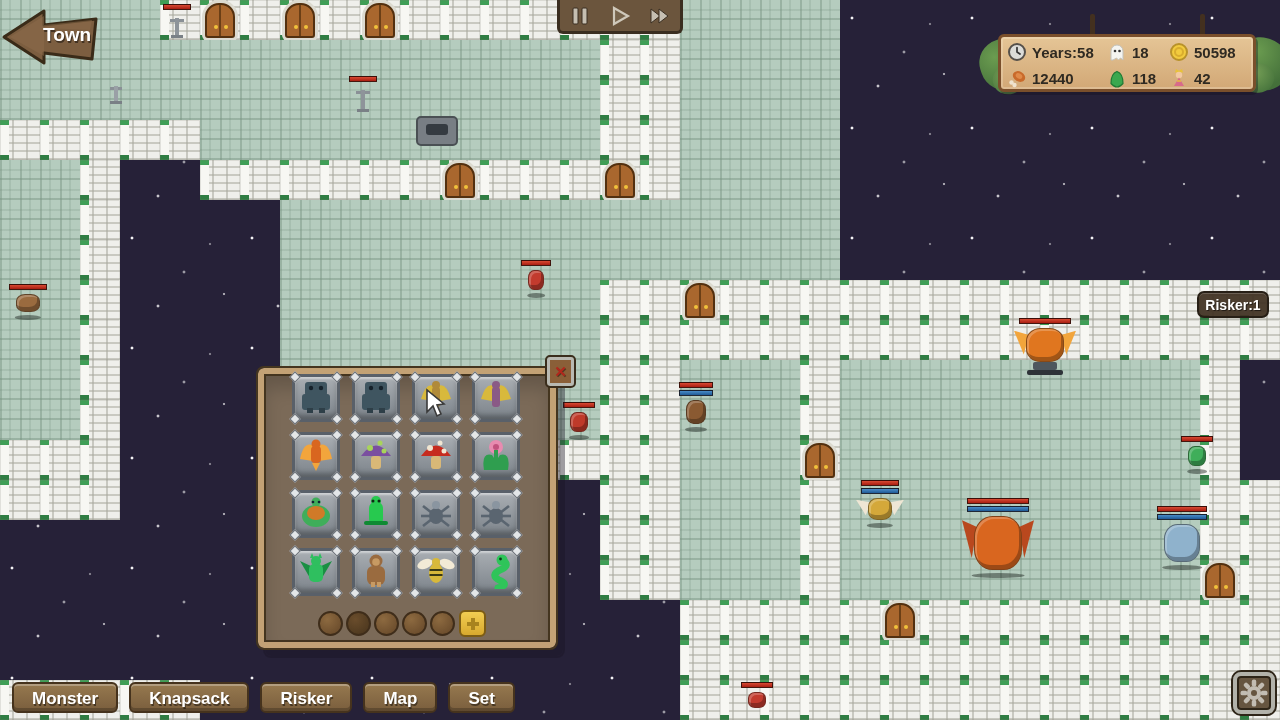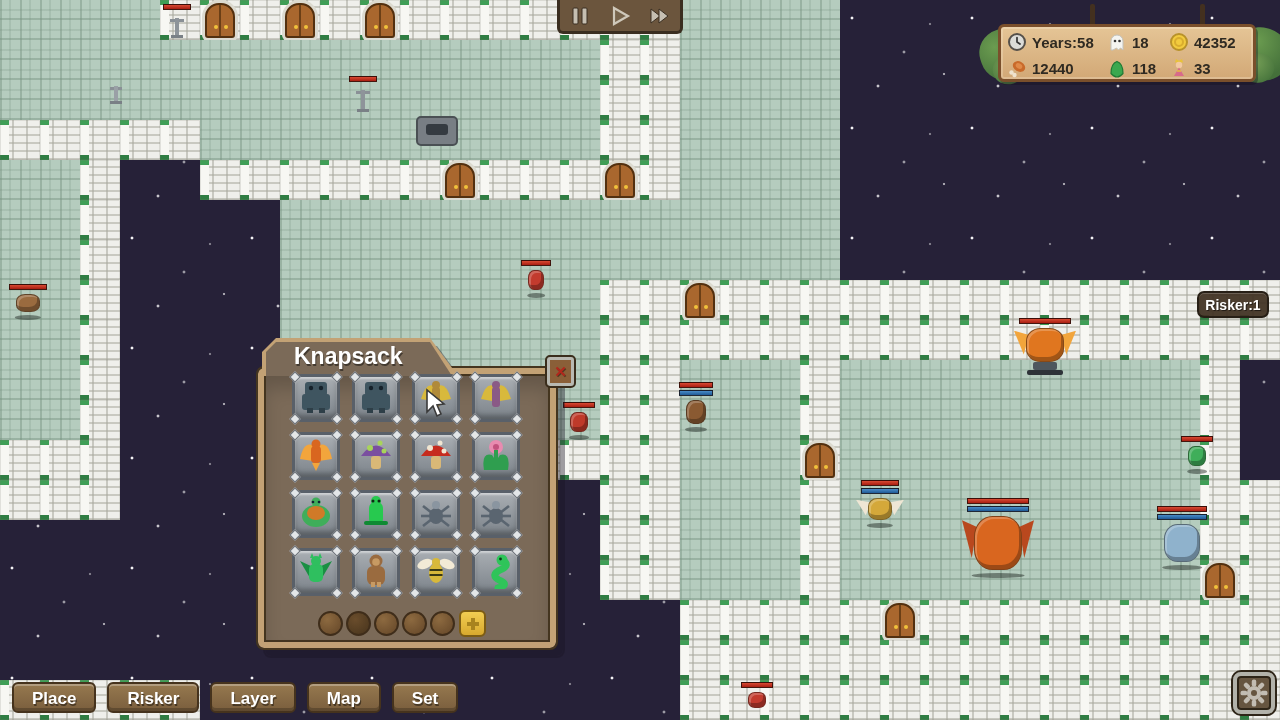--- a/index.html
+++ b/index.html
@@ -58,21 +58,21 @@
   .cande-arm{position:absolute;left:0;right:0;top:5px;height:3px;background:#8a9096;}
   .cande-base{position:absolute;left:50%;transform:translateX(-50%);bottom:0;width:12px;height:3px;background:#7a8086;}
   .altar-top{position:absolute;inset:0;background:#787e84;border:2px solid #4a5054;border-radius:5px;box-sizing:border-box;}
   .altar-hole{position:absolute;left:20%;top:22%;width:60%;height:42%;background:#353b41;border-radius:3px;}
   
   #town-btn{position:absolute;left:0;top:4px;width:102px;height:62px;z-index:6;cursor:pointer;}
   #town-btn span{position:absolute;left:43px;top:20px;color:#fff;font-weight:bold;font-size:19px;text-shadow:1px 2px 0 rgba(0,0,0,.45);}
   #time-controls{position:absolute;left:557px;top:0;width:126px;height:34px;z-index:6;display:flex;align-items:center;justify-content:space-around;
     background:#6b553d;border:3px solid #3a2d20;border-top:none;border-radius:0 0 6px 6px;box-sizing:border-box;}
   .tc-btn{width:26px;height:24px;display:flex;align-items:center;justify-content:center;cursor:pointer;}
-  #stats-sign{position:absolute;left:988px;top:4px;width:292px;height:95px;z-index:6;}
+  #stats-sign{position:absolute;left:988px;top:14px;width:292px;height:95px;z-index:6;}
   .leaf{position:absolute;top:24px;width:54px;height:52px;background:radial-gradient(circle at 32% 30%,#6b9c50,#44703a 72%);border-radius:46% 54% 50% 50%;}
   .leaf.left{left:-8px;transform:rotate(-18deg);}
   .leaf.right{right:-10px;transform:rotate(16deg);}
   .leaf::after{content:"";position:absolute;width:34px;height:30px;background:radial-gradient(circle at 40% 35%,#759f56,#4a773e 75%);border-radius:50% 45% 55% 50%;top:26px;left:8px;}
   .nail{position:absolute;top:0;width:5px;height:26px;background:#43301f;border-radius:2px;}
   .nail.n1{left:102px;}.nail.n2{left:212px;}
   .board{position:absolute;left:10px;top:20px;width:258px;height:58px;box-sizing:border-box;
     background:linear-gradient(180deg,#e5c596,#d2a876);border:3px solid #7a4f2b;border-radius:6px;
     box-shadow:inset 0 0 0 2px rgba(255,248,230,.25), 2px 3px 0 rgba(20,15,30,.35);}
   #stats-grid{display:grid;grid-template-columns:100px 62px 88px;grid-auto-rows:26px;padding:2px 4px 0 6px;}
@@ -599,20 +599,27 @@
         <div class="hpbar red" style="width: 32px; left: -7px; top: -10px;"></div>
         <div class="blob" style="width: 100%; height: 100%; background: rgb(63, 174, 90);"></div>
         <div class="eshadow" style="bottom: -8px;"></div>
       </div>
       <div class="entity" style="left: 748px; top: 692px; width: 18px; height: 16px;">
         <div class="hpbar red" style="width: 32px; left: -7px; top: -10px;"></div>
         <div class="blob" style="width: 100%; height: 100%; background: rgb(194, 59, 46);"></div>
       </div>
     </div>
 
+  <div id="town-btn">
+    <svg width="102" height="62" viewBox="0 0 102 62">
+      <polygon points="4,33 44,7 44,21 96,15 92,55 44,49 44,59" fill="#7c5e40" stroke="#3a2b18" stroke-width="3" stroke-linejoin="round"></polygon>
+      <polygon points="10,33 44,12 44,21 92,16 90,26 44,24 44,52" fill="#8d6c4a" opacity="0.55"></polygon>
+    </svg>
+    <span>Town</span>
+  </div>
 
   <div id="time-controls">
       <div class="tc-btn">
         <svg width="24" height="22" viewBox="0 0 24 22" xmlns="http://www.w3.org/2000/svg">
           <rect x="5" y="3" width="5" height="16" rx="1" fill="#c6bfb2" stroke="#3a2f22"></rect>
           <rect x="14" y="3" width="5" height="16" rx="1" fill="#c6bfb2" stroke="#3a2f22"></rect>
         </svg>
       </div>
       <div class="tc-btn">
         <svg width="24" height="22" viewBox="0 0 24 22" xmlns="http://www.w3.org/2000/svg">
@@ -653,21 +660,21 @@
             </span>
             <b>18</b>
           </div>
           <div class="stat">
             <span style="display: flex;">
               <svg width="20" height="20" viewBox="0 0 20 20" xmlns="http://www.w3.org/2000/svg">
                 <circle cx="10" cy="10" r="8" fill="#f2cb3e" stroke="#b8922a" stroke-width="2"></circle>
                 <circle cx="10" cy="10" r="4" fill="none" stroke="#d9ad2e" stroke-width="2"></circle>
               </svg>
             </span>
-            <b>42352</b>
+            <b>50598</b>
           </div>
           <div class="stat">
             <span style="display: flex;">
               <svg width="20" height="20" viewBox="0 0 20 20" xmlns="http://www.w3.org/2000/svg">
                 <ellipse cx="12" cy="8.5" rx="6.5" ry="5" fill="#c96a2a" transform="rotate(30 12 8.5)"></ellipse>
                 <ellipse cx="12" cy="8" rx="3.5" ry="2.5" fill="#e08a48" transform="rotate(30 12 8)"></ellipse>
                 <circle cx="4.5" cy="14.5" r="2.2" fill="#efe3cf"></circle>
                 <circle cx="7.5" cy="17" r="2.2" fill="#efe3cf"></circle>
               </svg>
             </span>
@@ -683,33 +690,30 @@
           </div>
           <div class="stat">
             <span style="display: flex;">
               <svg width="20" height="20" viewBox="0 0 20 20" xmlns="http://www.w3.org/2000/svg">
                 <path d="M6 4.5 h8 l-1 -3.5 -3 1.8 -3 -1.8 Z" fill="#e8c23a"></path>
                 <circle cx="10" cy="7" r="3.2" fill="#f2c9a0"></circle>
                 <path d="M5 18 L10 9.5 L15 18 Z" fill="#d86a8a"></path>
                 <path d="M8 13 h4" stroke="#e8c23a" stroke-width="1.4"></path>
               </svg>
             </span>
-            <b>33</b>
+            <b>42</b>
           </div>
         </div>
     </div>
   </div>
 
   <div id="layer-badge">Risker:1</div>
 
   <div id="knapsack">
     <div class="kn-body"></div>
-    <div class="kn-tab">
-      <span>Knapsack</span>
-    </div>
     <div id="kn-slots">
         <div class="slot" style="left: 34px; top: 36px;">
           <div class="stud tl"></div>
           <div class="stud tr"></div>
           <div class="stud bl"></div>
           <div class="stud br"></div>
           <span><svg width="40" height="38" viewBox="0 0 40 38" xmlns="http://www.w3.org/2000/svg">
               <rect x="9" y="5" width="22" height="14" rx="3" fill="#3f5560"></rect>
               <rect x="6" y="17" width="28" height="16" rx="3" fill="#3f5560"></rect>
               <circle cx="15" cy="11" r="2.2" fill="#16222b"></circle>
@@ -932,23 +936,23 @@
             <path d="M6 2 h4 v4 h4 v4 h-4 v4 h-4 v-4 h-4 v-4 h4 Z" fill="#a8831e"></path>
           </svg>
         </div>
       </div>
   </div>
   <div id="kn-close">
     <span>✕</span>
   </div>
 
   <div id="bottom-tabs">
-      <div class="btab">Place</div>
+      <div class="btab">Monster</div>
+      <div class="btab">Knapsack</div>
       <div class="btab">Risker</div>
-      <div class="btab">Layer</div>
       <div class="btab">Map</div>
       <div class="btab">Set</div>
     </div>
 
   <div id="settings-btn">
     <svg width="30" height="30" viewBox="0 0 40 40">
       <g id="gear-g">
           <rect x="17" y="2" width="6" height="9" rx="2.5" fill="#c2bcb2" transform="rotate(0 20 20)"></rect>
           <rect x="17" y="2" width="6" height="9" rx="2.5" fill="#c2bcb2" transform="rotate(45 20 20)"></rect>
           <rect x="17" y="2" width="6" height="9" rx="2.5" fill="#c2bcb2" transform="rotate(90 20 20)"></rect>

